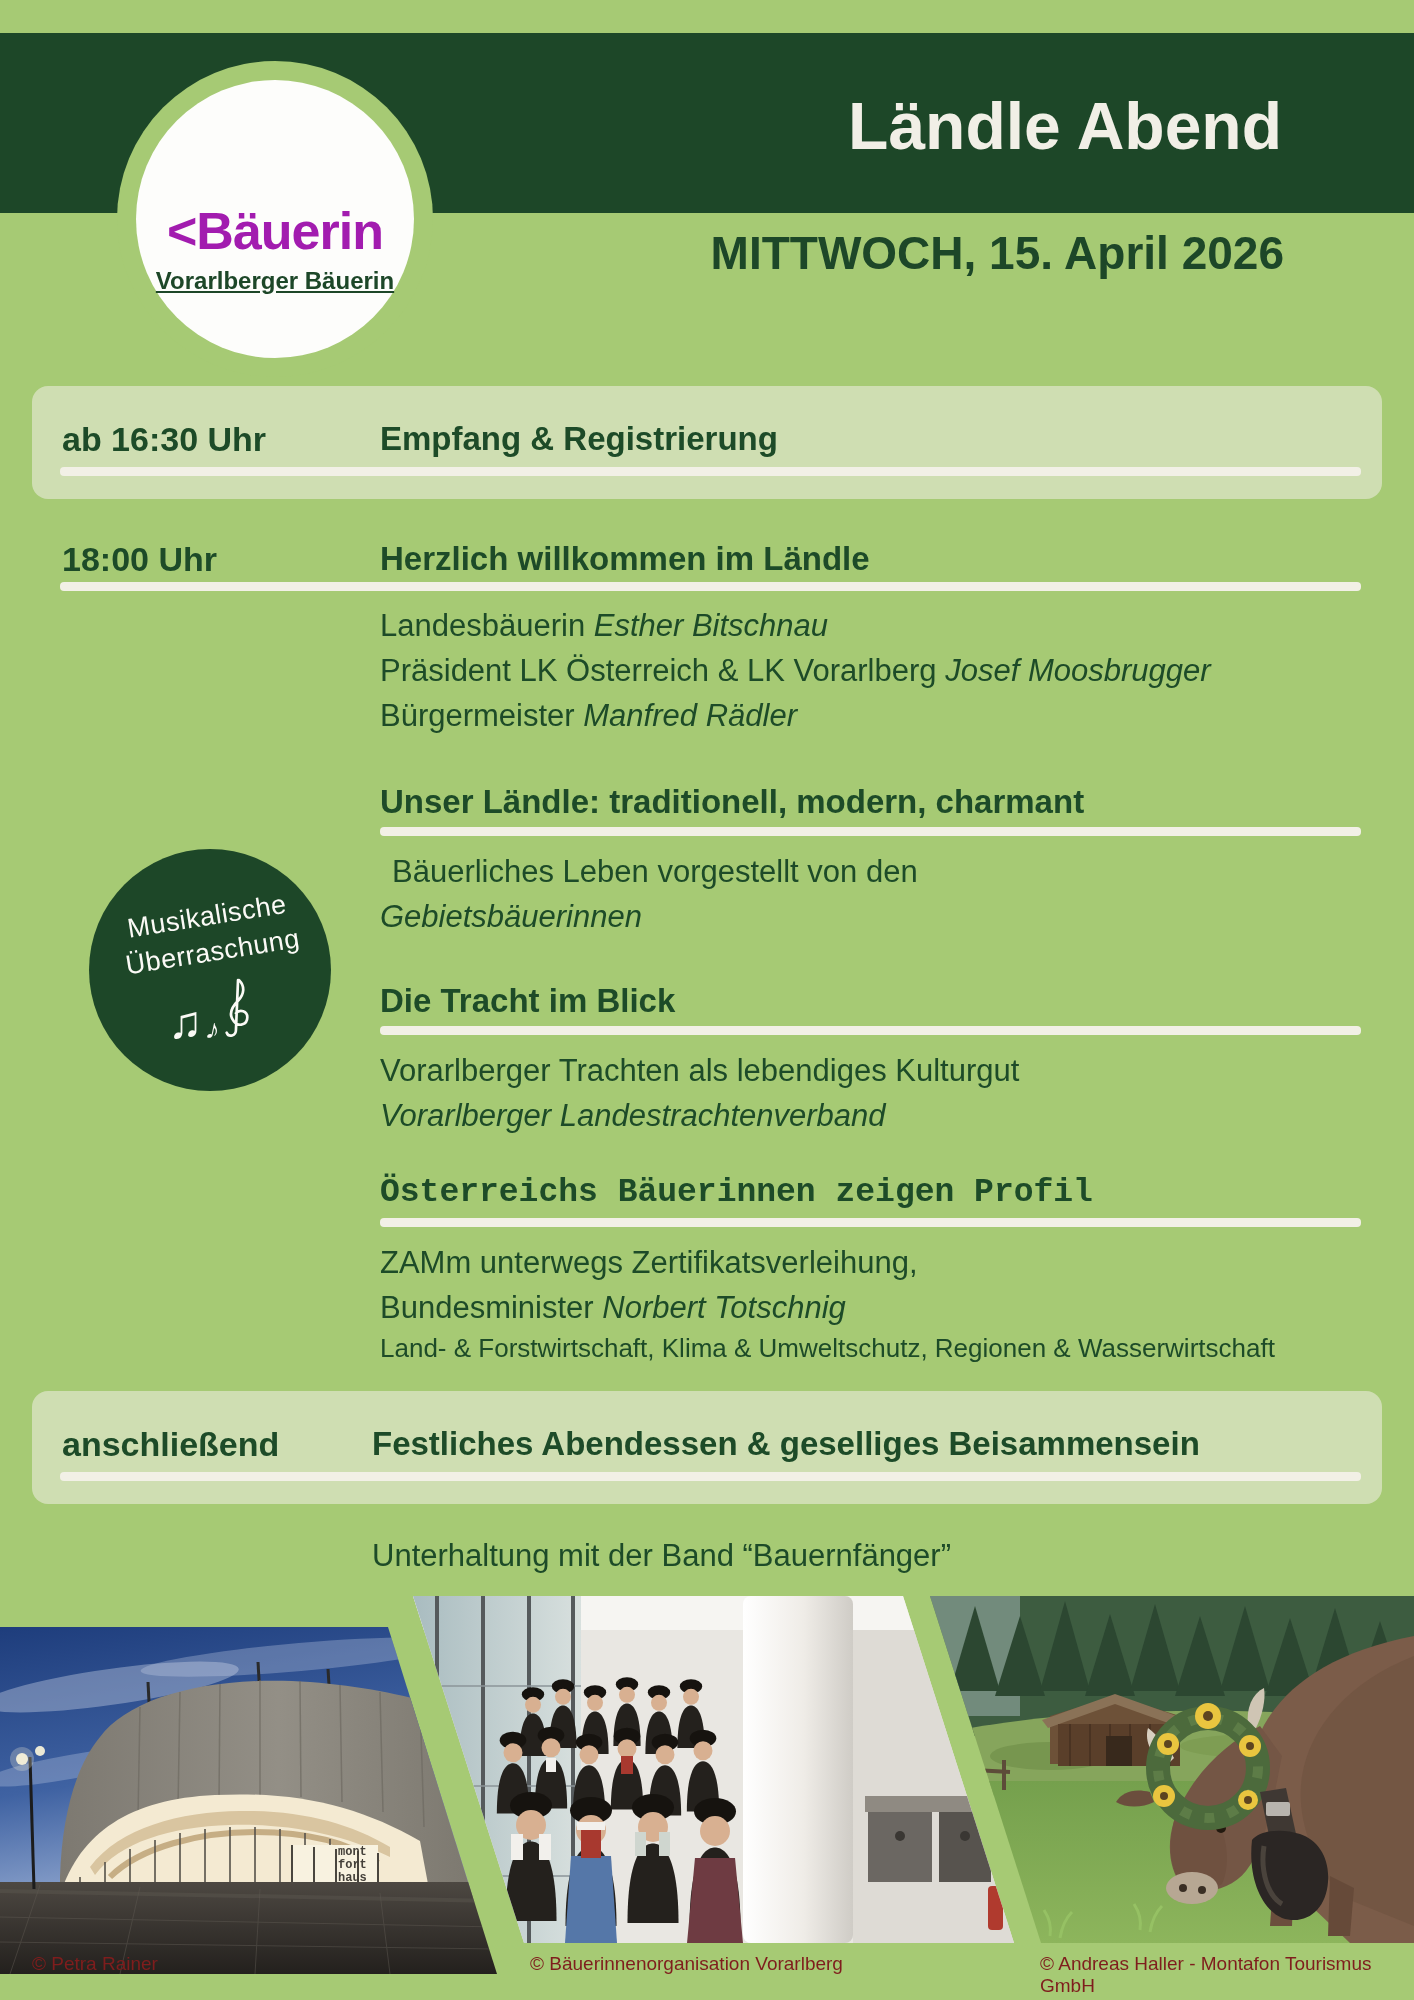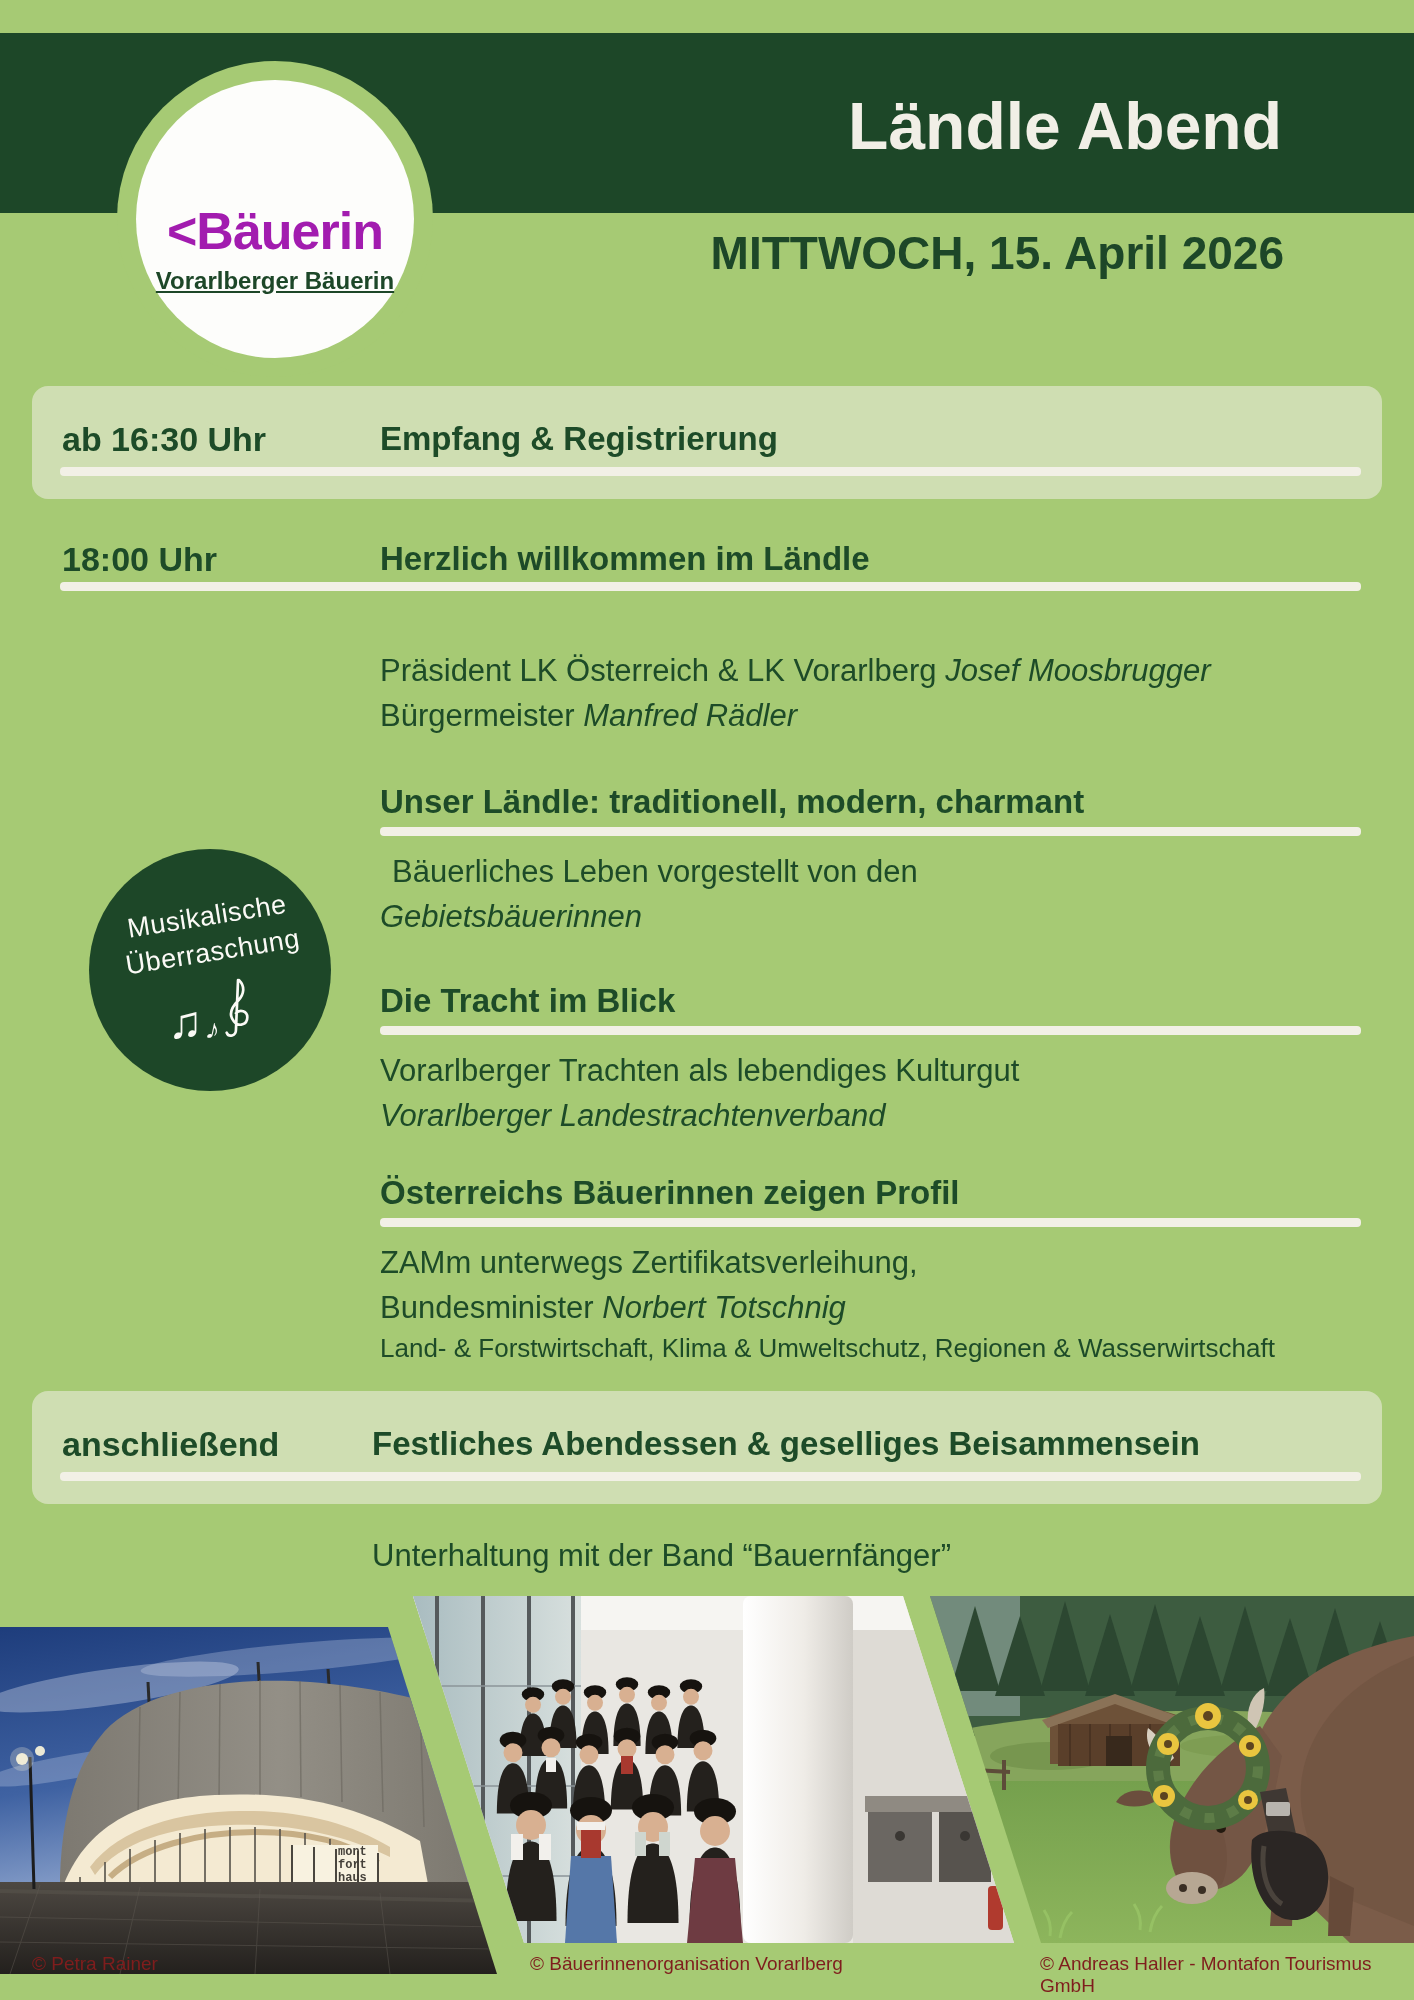--- a/index.html
+++ b/index.html
@@ -62,20 +62,21 @@
 
   <div class="abs box" style="top:386px;"></div>
   <div class="abs time" style="top:420px;">ab 16:30 Uhr</div>
   <div class="abs head" style="top:420px;">Empfang &amp; Registrierung</div>
   <div class="abs hr hr-full" style="top:467px;"></div>
 
   <div class="abs time" style="top:540px;">18:00 Uhr</div>
   <div class="abs head" style="top:540px;">Herzlich willkommen im Ländle</div>
   <div class="abs hr hr-full" style="top:582px;"></div>
 
+  <div class="abs body-line" style="top:608px;"><span>Landesbäuerin </span><em>Esther Bitschnau</em></div>
   <div class="abs body-line" style="top:698px;"><span>Bürgermeister </span><em>Manfred Rädler</em></div>
   <div class="abs body-line" style="top:653px;"><span>Präsident LK Österreich &amp; LK Vorarlberg </span><em>Josef Moosbrugger</em></div>
 
   <div class="abs head" style="top:783px;">Unser Ländle: traditionell, modern, charmant</div>
   <div class="abs hr hr-sec" style="top:827px;"></div>
   <div class="abs body-line" style="top:854px;margin-left:12px;">Bäuerliches Leben vorgestellt von den</div>
   <div class="abs body-line" style="top:899px;"><em>Gebietsbäuerinnen</em></div>
 
   <div class="abs badge">
     <div class="badge-rot">
@@ -89,21 +90,21 @@
         <path d="M16,4 C22,10 21,18 15,24 C8,31 6,38 11,44 C16,50 24,47 24,40 C24,34 17,32 13,36 M15,4 L13,52 C13,58 6,60 4,55" stroke="#fbfaf6" stroke-width="2.6" fill="none" stroke-linecap="round"></path>
       </svg>
     </div>
   </div>
 
   <div class="abs head" style="top:982px;">Die Tracht im Blick</div>
   <div class="abs hr hr-sec" style="top:1026px;"></div>
   <div class="abs body-line" style="top:1098px;"><em>Vorarlberger Landestrachtenverband</em></div>
   <div class="abs body-line" style="top:1053px;">Vorarlberger Trachten als lebendiges Kulturgut</div>
 
-  <div class="abs head" style="top:1174px;">Österreichs Bäuerinnen zeigen Profil</div>
+  <div class="abs head" style="top:1174px;font-family:Liberation Mono, monospace;">Österreichs Bäuerinnen zeigen Profil</div>
   <div class="abs hr hr-sec" style="top:1218px;"></div>
   <div class="abs body-line" style="top:1245px;">ZAMm unterwegs Zertifikatsverleihung,</div>
   <div class="abs body-line" style="top:1290px;"><span>Bundesminister </span><em>Norbert Totschnig</em></div>
   <div class="abs small-line" style="top:1333px;">Land- &amp; Forstwirtschaft, Klima &amp; Umweltschutz, Regionen &amp; Wasserwirtschaft</div>
 
   <div class="abs box" style="top:1391px;"></div>
   <div class="abs time" style="top:1425px;">anschließend</div>
   <div class="abs head" style="top:1425px;left:372px;">Festliches Abendessen &amp; geselliges Beisammensein</div>
   <div class="abs hr hr-full" style="top:1472px;"></div>
 

